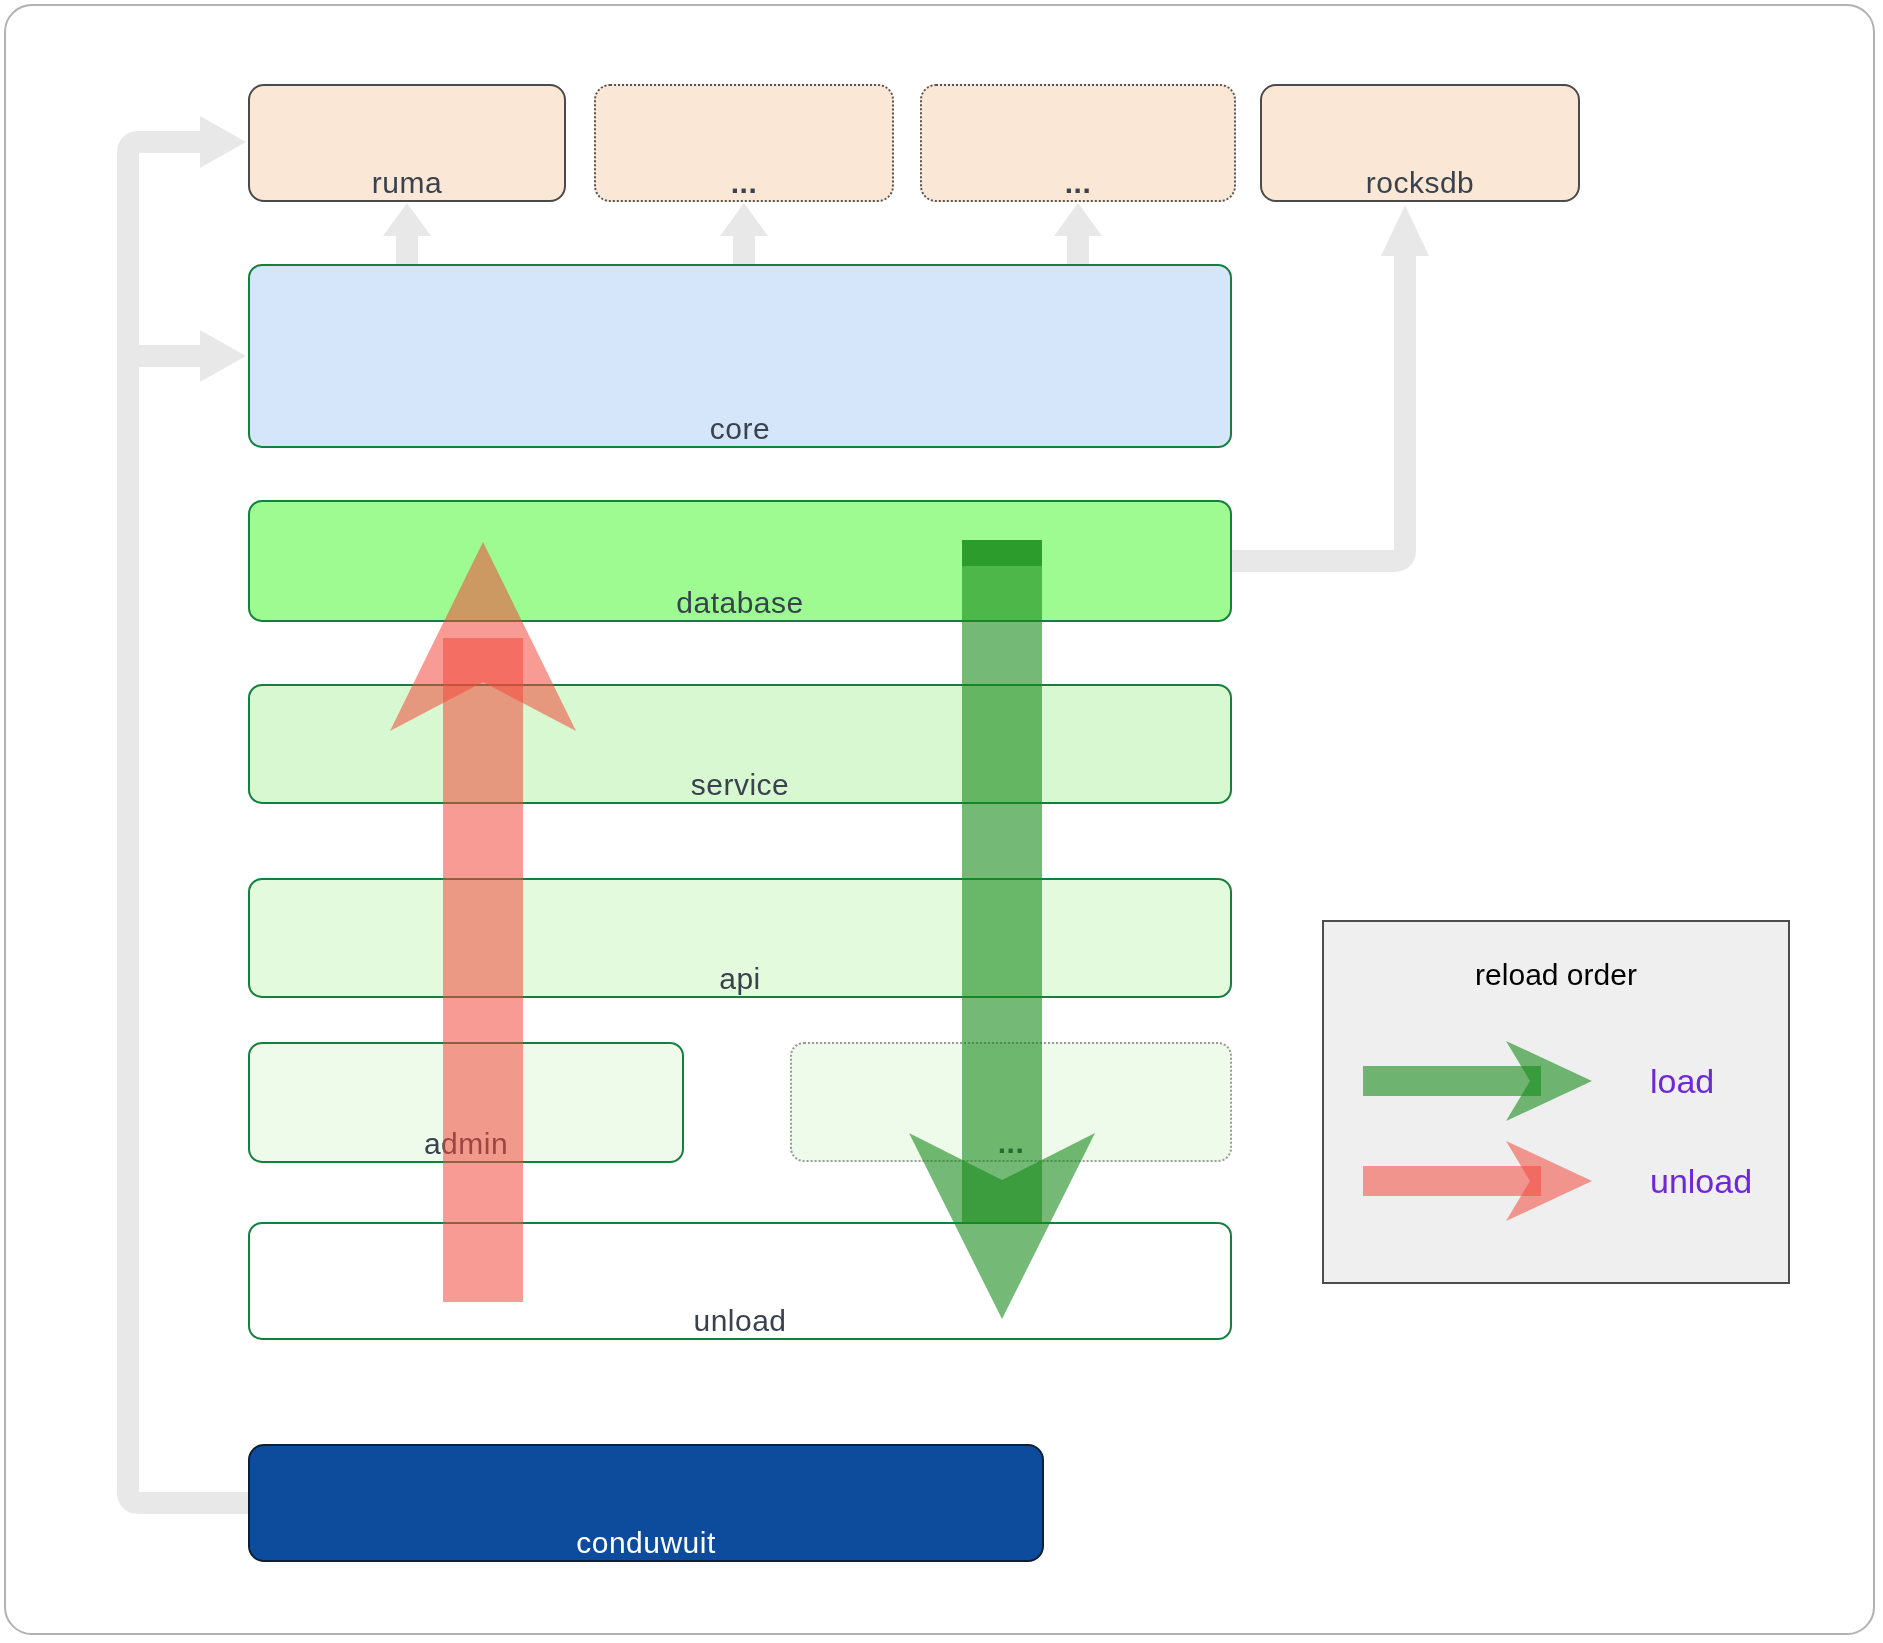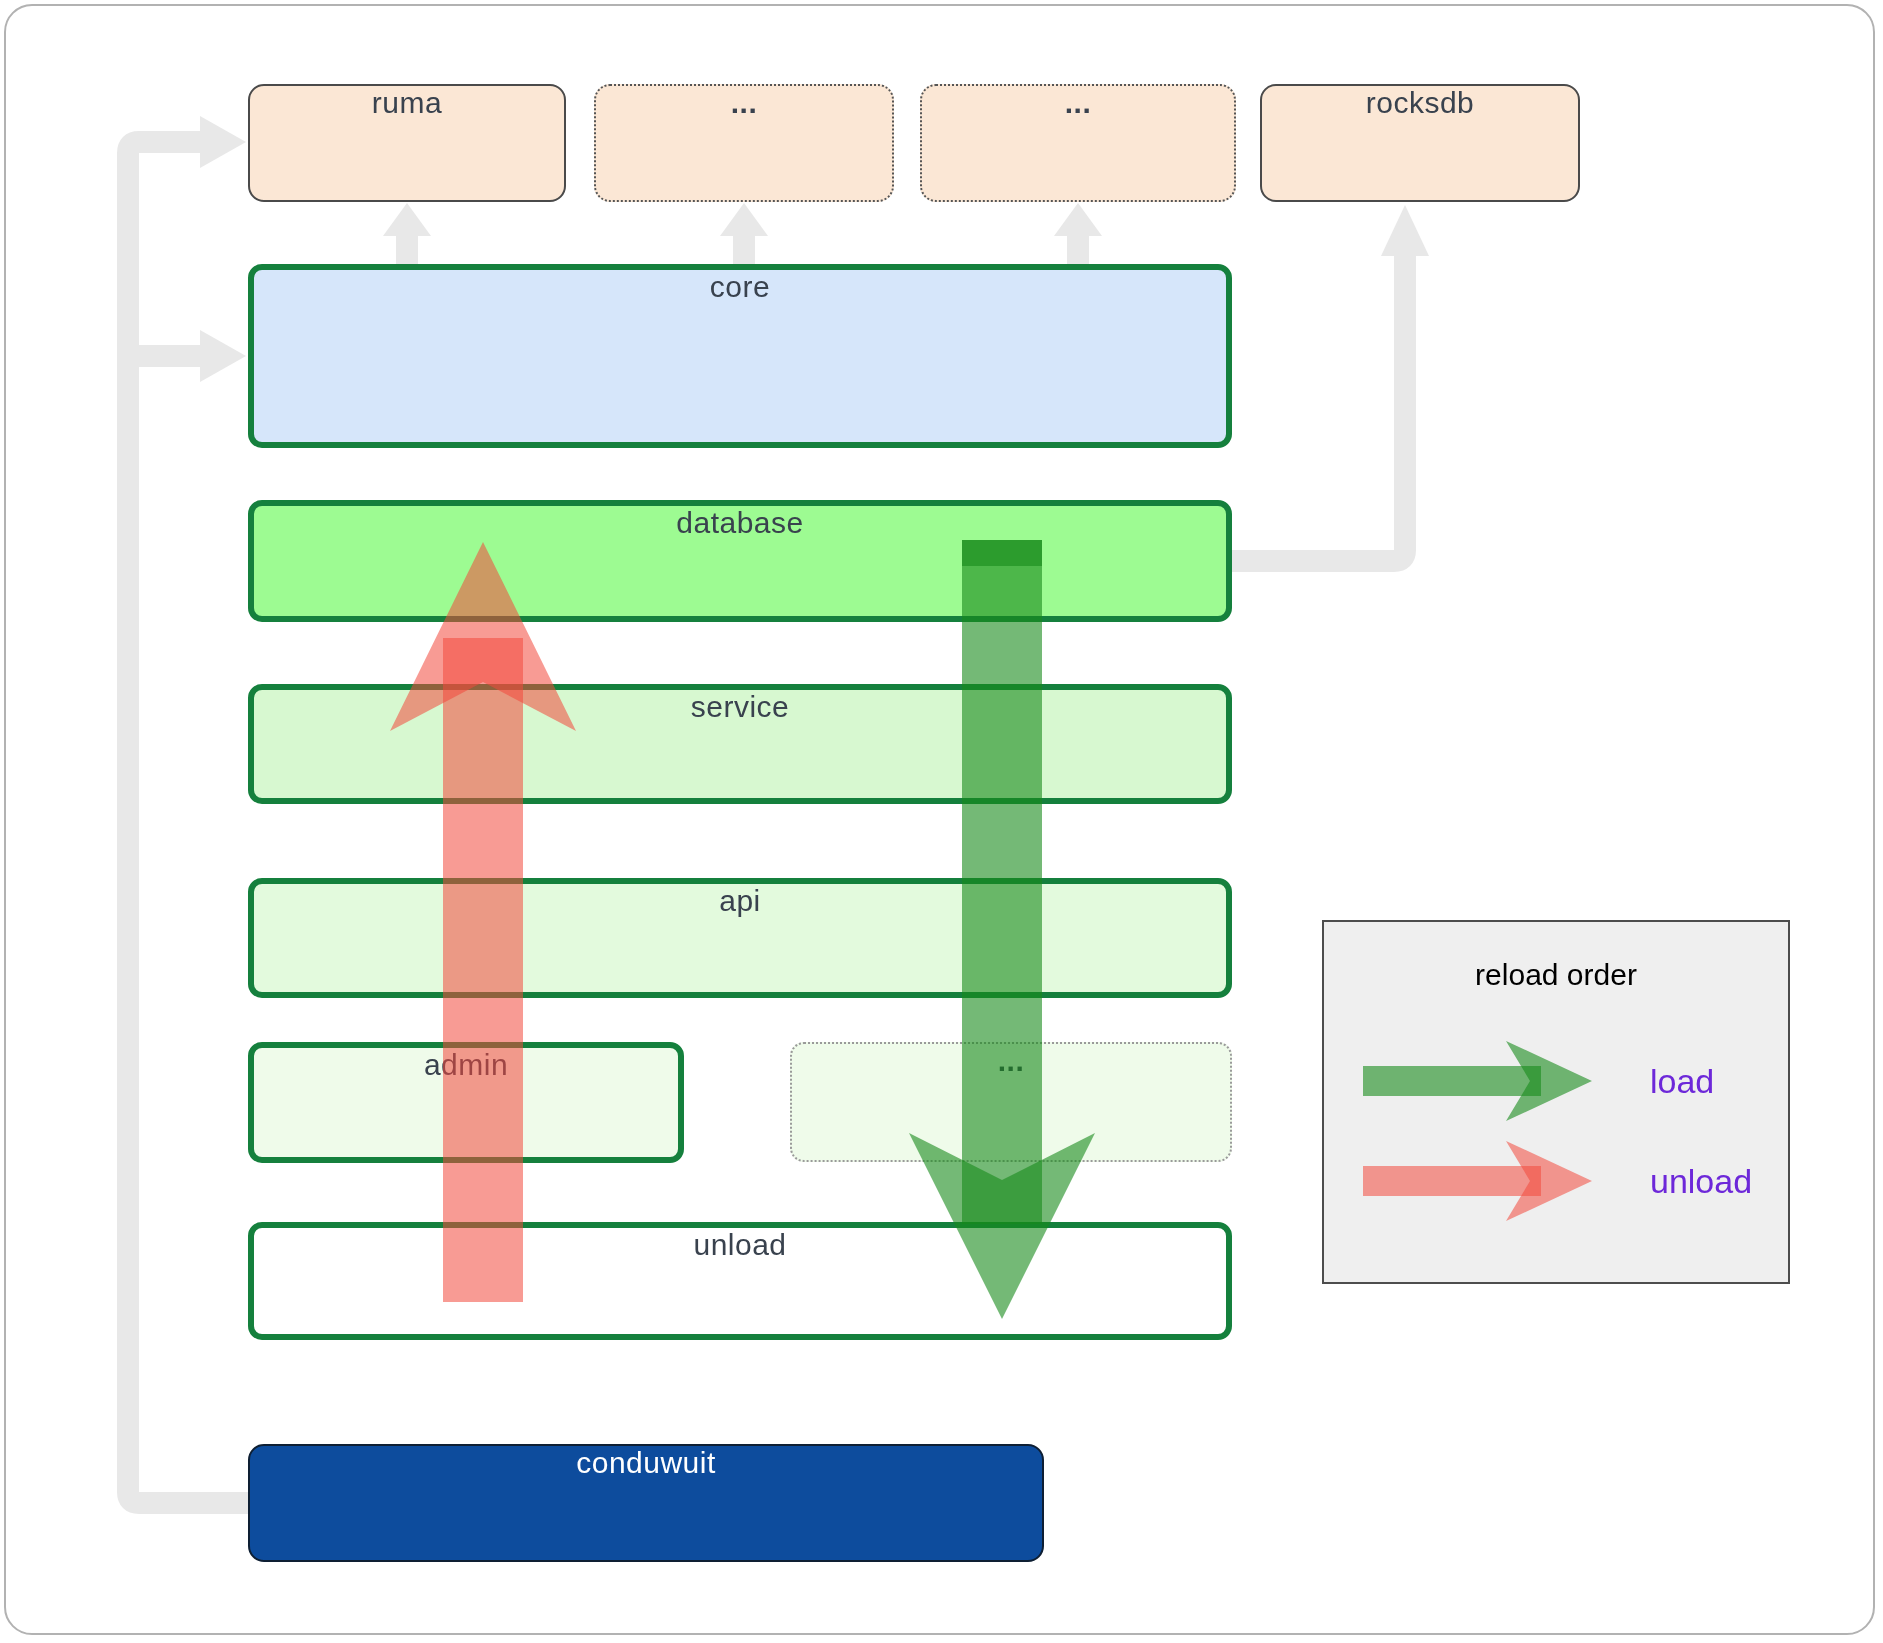--- a/index.html
+++ b/index.html
@@ -3,28 +3,28 @@
 <meta charset="utf-8">
 <style>
   html,body{margin:0;padding:0;background:#ffffff;width:1883px;height:1643px;
     font-family:"Liberation Sans", sans-serif;position:relative;overflow:hidden;}
   #stage{position:absolute;left:0;top:0;width:1883px;height:1643px;}
   #frame{position:absolute;left:4px;top:4px;width:1871px;height:1631px;
     border:2px solid #b2b2b2;border-radius:28px;background:#ffffff;box-sizing:border-box;}
   svg.layer{position:absolute;left:0;top:0;width:1883px;height:1643px;pointer-events:none;}
   #connector-layer{z-index:1;}
   #flow-layer{z-index:3;}
-  .node{position:absolute;display:flex;align-items:flex-start;justify-content:center;
+  .node{position:absolute;display:flex;align-items:flex-end;justify-content:center;
     box-sizing:border-box;z-index:2;font-size:30px;font-weight:500;color:#39424e;
     letter-spacing:0.5px;}
   .r16{border-radius:16px;}
   .r14{border-radius:14px;}
   .solid-dark{border:2.5px solid #4a4a4a;}
   .dotted-dark{border:2.5px dotted #555555;}
-  .solid-gray{border:6px solid #15803d;}
+  .solid-gray{border:2px solid #15803d;}
   .dotted-gray{border:2px dotted #9a9a9a;}
   .peach{background:var(--peach,#fbe7d5);}
   .blue{background:var(--blue,#d6e6fa);}
   .green-bright{background:var(--green_bright,#9dfb92);}
   .green-light{background:var(--green_light,#d7f8d0);}
   .green-lighter{background:var(--green_lighter,#e3fadd);margin-top:20px;}
   .green-faint{background:var(--green_faint,#effbea);}
   .white-bg{background:#ffffff;}
   .navy{background:var(--navy,#0d4c9d);border:2.5px solid #0e1f33;color:#ffffff;}
   .dots-label{font-weight:700;}

